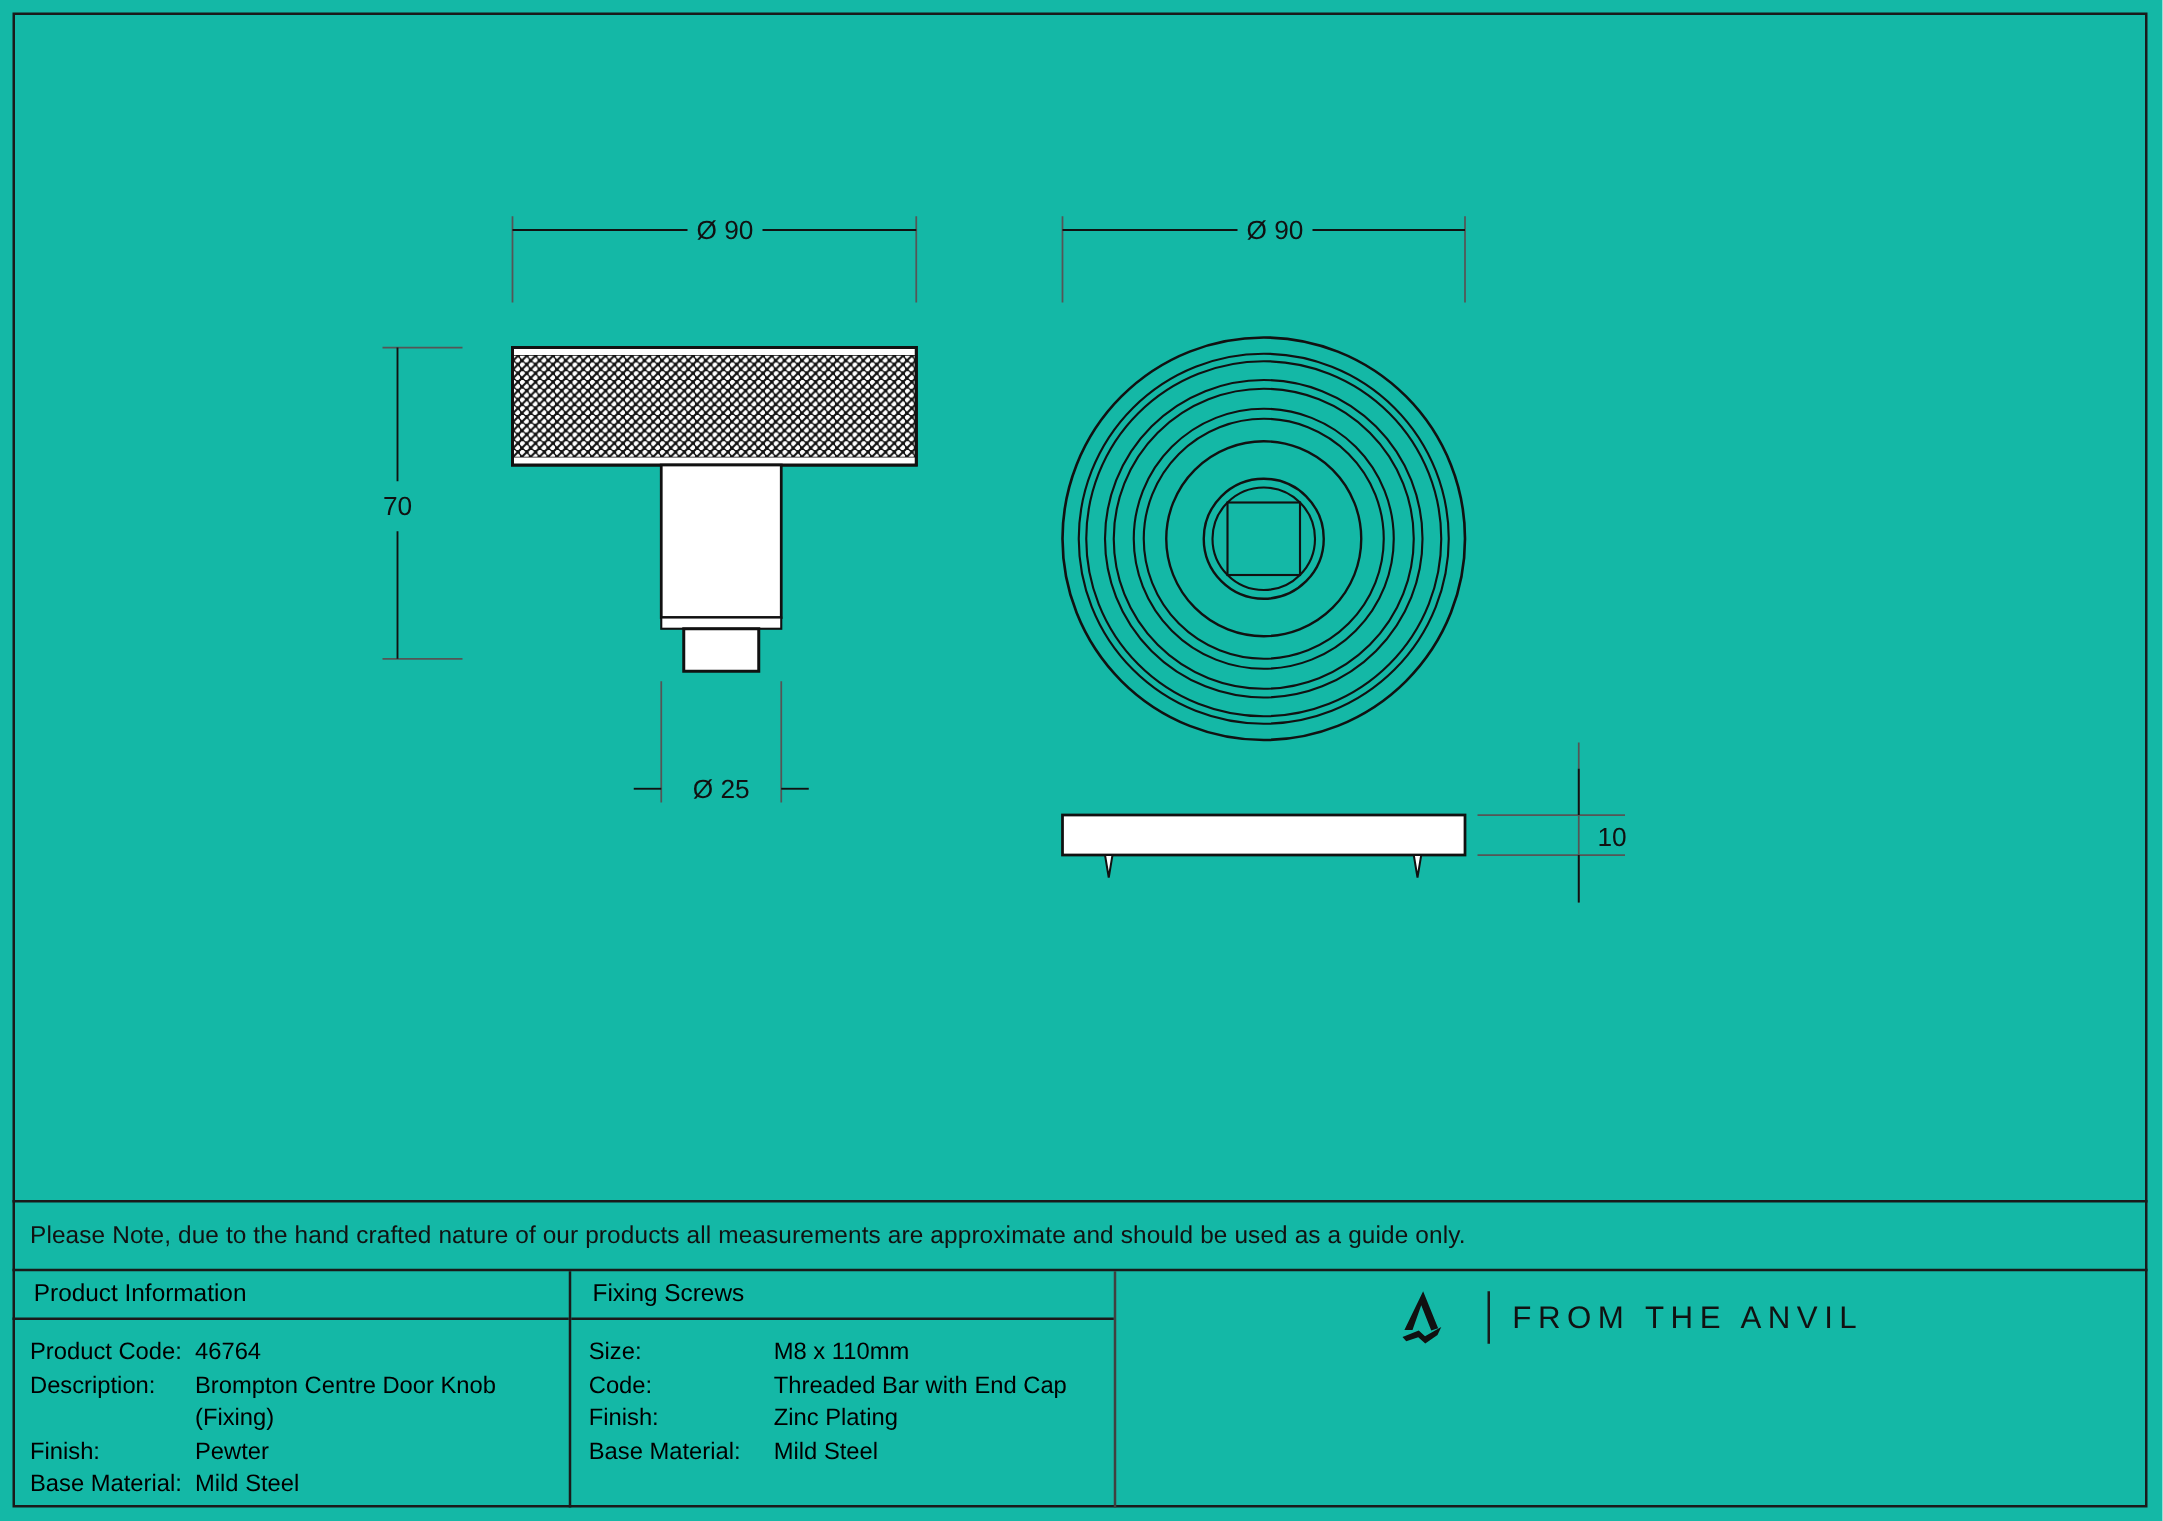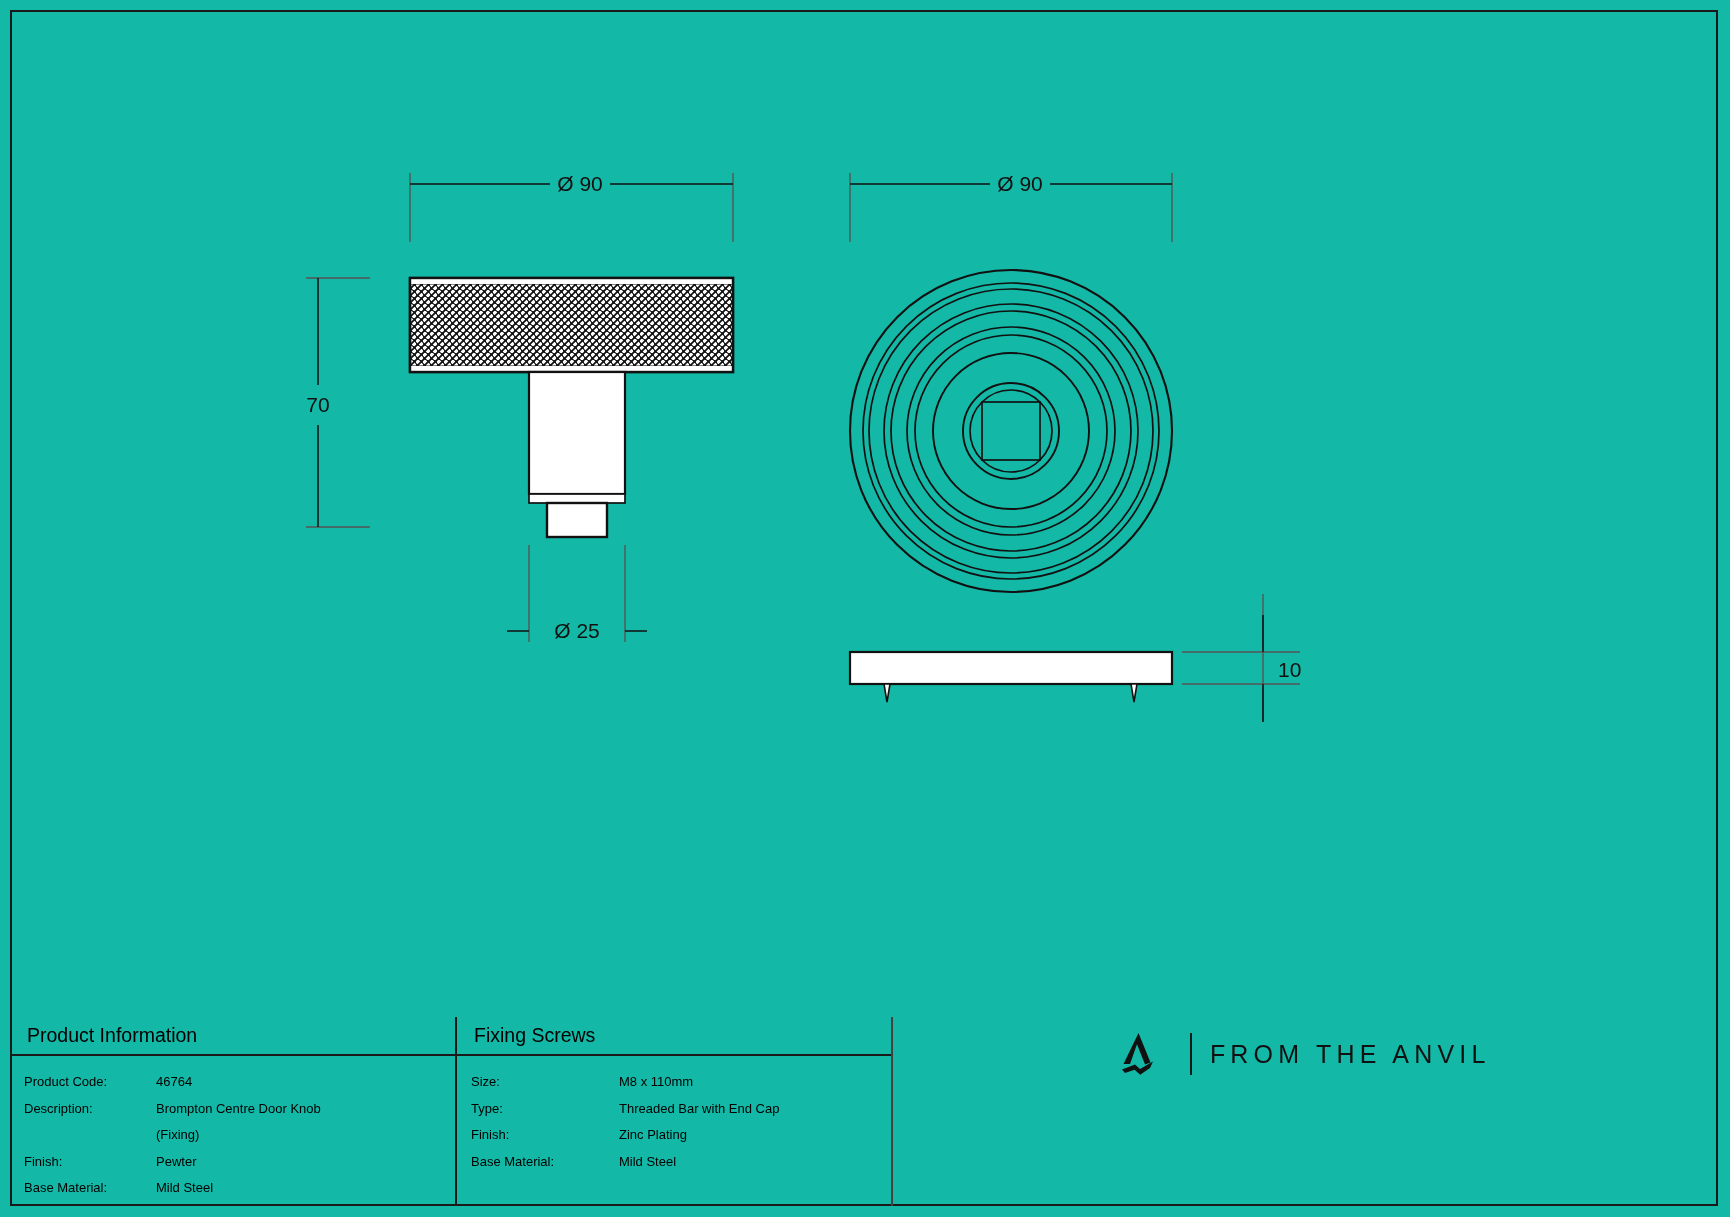--- a/index.html
+++ b/index.html
@@ -83,21 +83,21 @@
     padding-left: 17px;
     font-size: 19.5px;
     box-sizing: border-box;
   }
   .col.c4 .col-head-blank {
     height: 39px;
     box-sizing: border-box;
   }
   .col-body {
     padding: 13px 0 0 14px;
-    font-size: 13px;
+    font-size: 19px;
     line-height: 26.5px;
   }
   .kv { display: flex; }
   .kv .k { width: 132px; flex: 0 0 132px; }
   .kv .v { flex: 1 1 auto; }
   .col.c3 .kv .k { width: 148px; flex: 0 0 148px; }
   .pack-line { }
 
   
   .logo-box {
@@ -236,20 +236,23 @@
         <line x1="1172" y1="674" x2="1290" y2="674" stroke="#555" stroke-width="1.4"></line>
         <line x1="1253" y1="605" x2="1253" y2="642" stroke="#111" stroke-width="1.5" marker-end="arrIn"></line>
         <line x1="1253" y1="712" x2="1253" y2="674" stroke="#111" stroke-width="1.5" marker-end="arrIn"></line>
         <text class="dimtxt" x="1268" y="667" text-anchor="start">
           <tspan>10</tspan>
         </text>
       </g>
     </svg>
   </div>
 
+  <div class="note-row">
+    <span class="note-text">Please Note, due to the hand crafted nature of our products all measurements are approximate and should be used as a guide only.</span>
+  </div>
 
   <div class="table-wrap">
 
     <div class="col c1">
       <div class="col-head">Product Information</div>
       <div class="col-body">
         <div class="kv">
           <span class="k">Product Code:</span>
           <span class="v">46764</span>
         </div>
@@ -274,21 +277,21 @@
 
 
     <div class="col c3">
       <div class="col-head">Fixing Screws</div>
       <div class="col-body">
         <div class="kv">
           <span class="k">Size:</span>
           <span class="v">M8 x 110mm</span>
         </div>
         <div class="kv">
-          <span class="k">Type:</span>
+          <span class="k">Code:</span>
           <span class="v">Threaded Bar with End Cap</span>
         </div>
         <div class="kv">
           <span class="k">Finish:</span>
           <span class="v">Zinc Plating</span>
         </div>
         <div class="kv">
           <span class="k">Base Material:</span>
           <span class="v">Mild Steel</span>
         </div>

